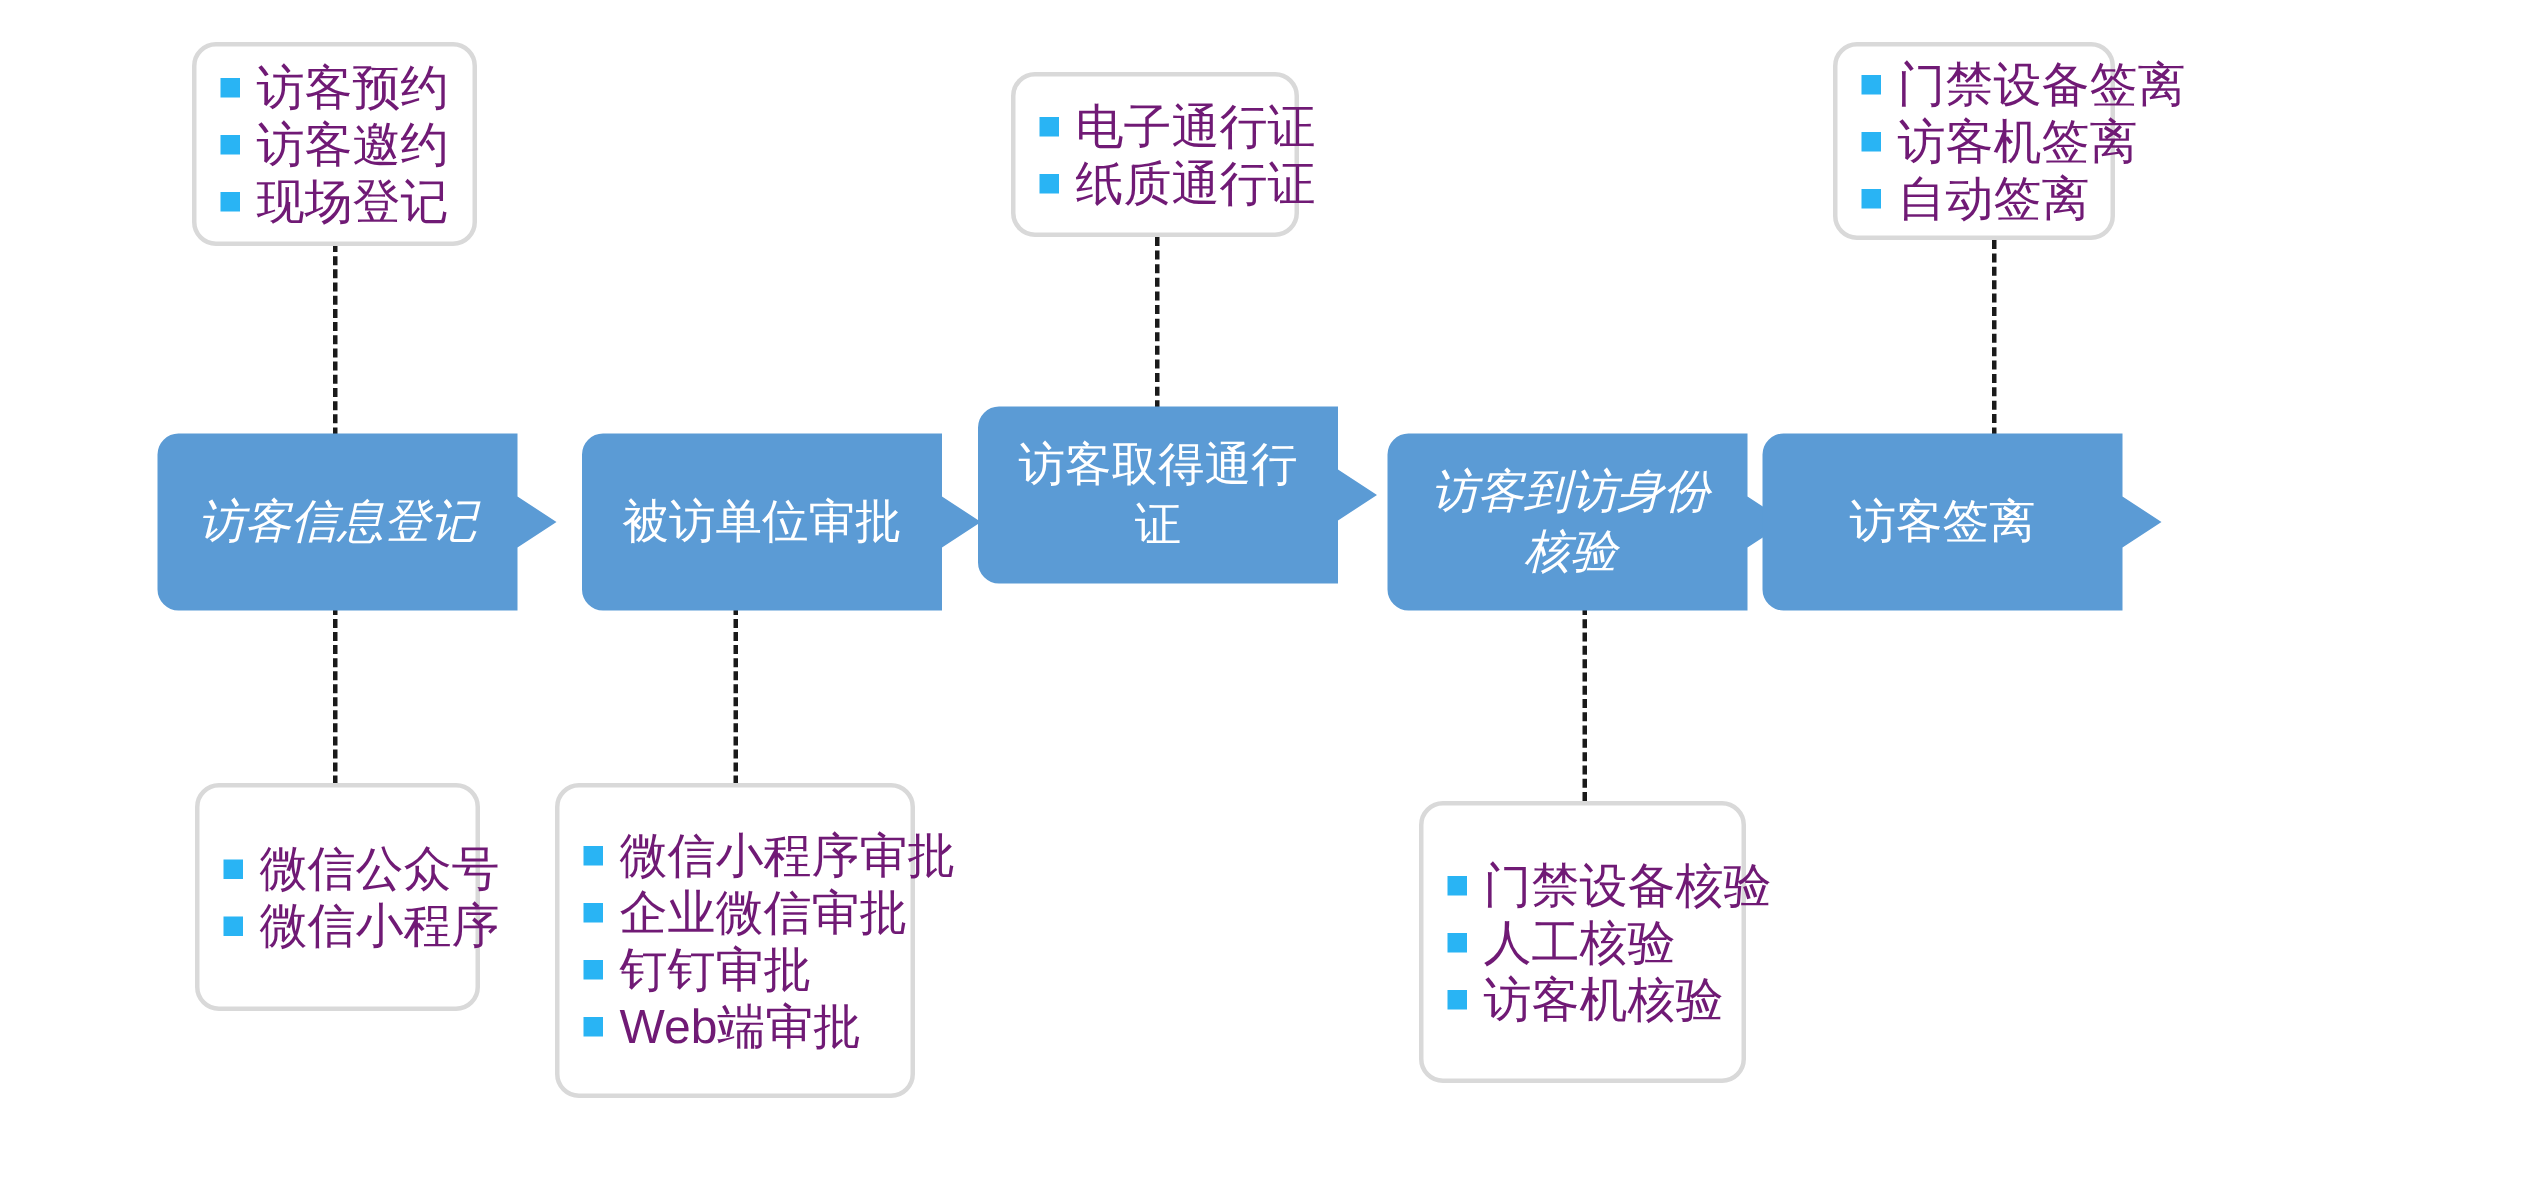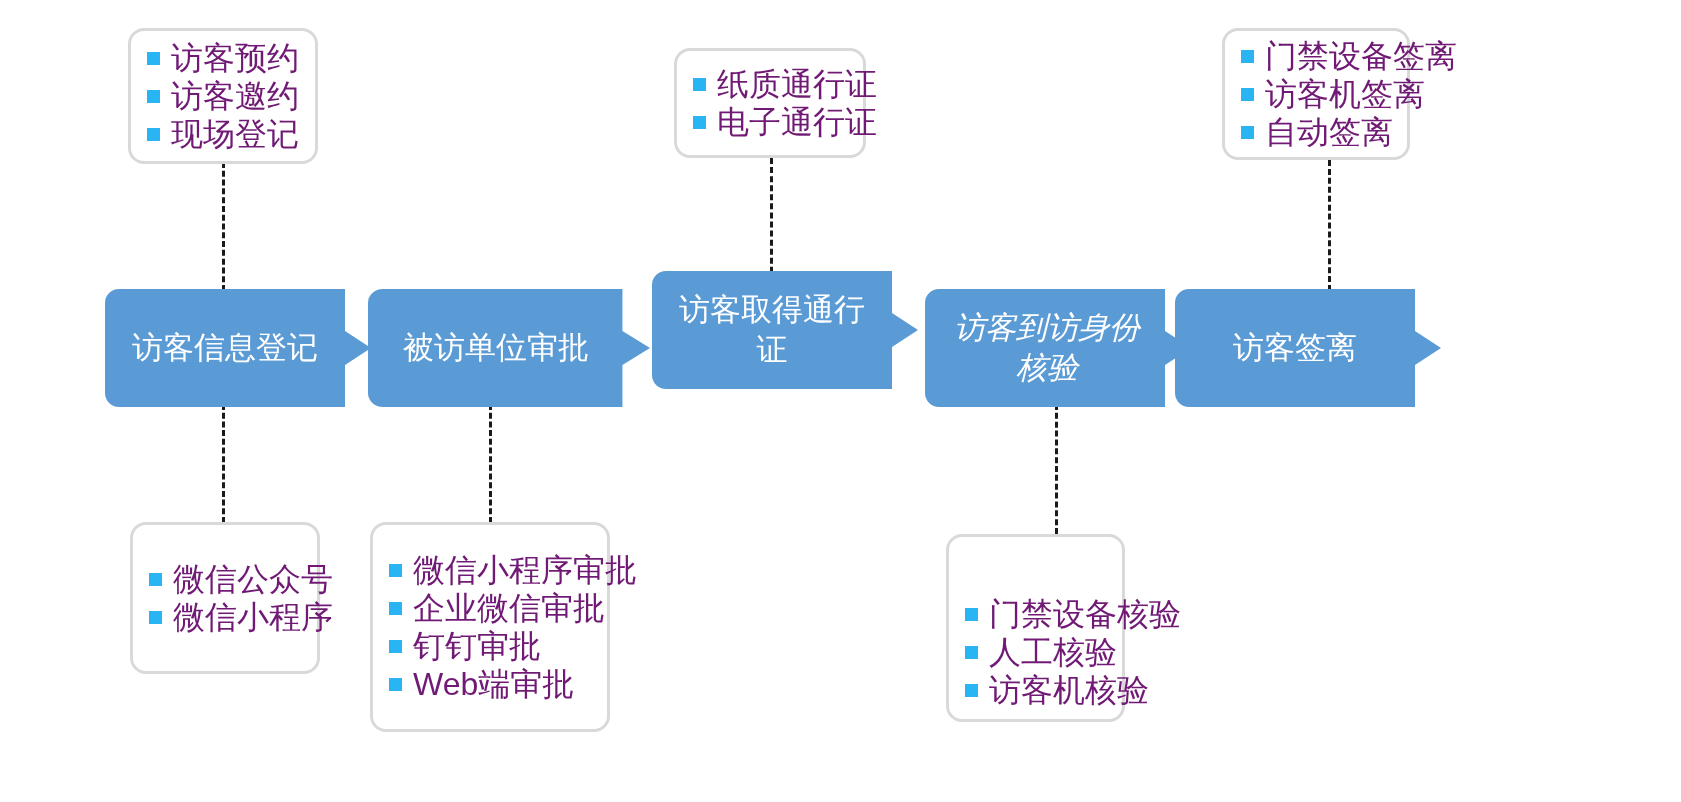--- a/index.html
+++ b/index.html
@@ -120,26 +120,26 @@
     </div>
     <div class="callout-item">
       <span class="bullet"></span>
       <span class="callout-item-label">现场登记</span>
     </div>
   </div>
 
   <div class="callout" style="left:674px; top:48px; width:192px; height:110px;">
     <div class="callout-item">
       <span class="bullet"></span>
+      <span class="callout-item-label">电子通行证</span>
+    </div>
+    <div class="callout-item">
+      <span class="bullet"></span>
       <span class="callout-item-label">纸质通行证</span>
     </div>
-    <div class="callout-item">
-      <span class="bullet"></span>
-      <span class="callout-item-label">电子通行证</span>
-    </div>
   </div>
 
   <div class="callout" style="left:1222px; top:28px; width:188px; height:132px;">
     <div class="callout-item">
       <span class="bullet"></span>
       <span class="callout-item-label">门禁设备签离</span>
     </div>
     <div class="callout-item">
       <span class="bullet"></span>
       <span class="callout-item-label">访客机签离</span>
@@ -173,45 +173,45 @@
     <div class="callout-item">
       <span class="bullet"></span>
       <span class="callout-item-label">钉钉审批</span>
     </div>
     <div class="callout-item">
       <span class="bullet"></span>
       <span class="callout-item-label">Web端审批</span>
     </div>
   </div>
 
-  <div class="callout" style="left:946px; top:534px; width:179px; height:188px;justify-content:flex-end;">
+  <div class="callout" style="left:946px; top:534px; width:218px; height:188px;">
     <div class="callout-item">
       <span class="bullet"></span>
       <span class="callout-item-label">门禁设备核验</span>
     </div>
     <div class="callout-item">
       <span class="bullet"></span>
       <span class="callout-item-label">人工核验</span>
     </div>
     <div class="callout-item">
       <span class="bullet"></span>
       <span class="callout-item-label">访客机核验</span>
     </div>
   </div>
 
-  <div class="step" style="left:105px; top:289px; width:266px;">
+  <div class="step" style="left:105px; top:289px; width:266px;font-style:italic;">
     <div class="step-shape">
       <svg viewBox="0 0 266 118" preserveAspectRatio="none">
         <path d="M14,0 H240 V42 L266,59 L240,76 V118 H14 A14,14 0 0 1 0,104 V14 A14,14 0 0 1 14,0 Z" fill="#5b9bd5"></path>
       </svg>
     </div>
     <div class="step-label">访客信息登记</div>
   </div>
 
-  <div class="step" style="left:368px; top:289px; width:266px;padding-left:16px;">
+  <div class="step" style="left:388px; top:289px; width:266px;">
     <div class="step-shape">
       <svg viewBox="0 0 266 118" preserveAspectRatio="none">
         <path d="M14,0 H240 V42 L266,59 L240,76 V118 H14 A14,14 0 0 1 0,104 V14 A14,14 0 0 1 14,0 Z" fill="#5b9bd5"></path>
       </svg>
     </div>
     <div class="step-label">被访单位审批</div>
   </div>
 
   <div class="step" style="left:652px; top:271px; width:266px;">
     <div class="step-shape">

